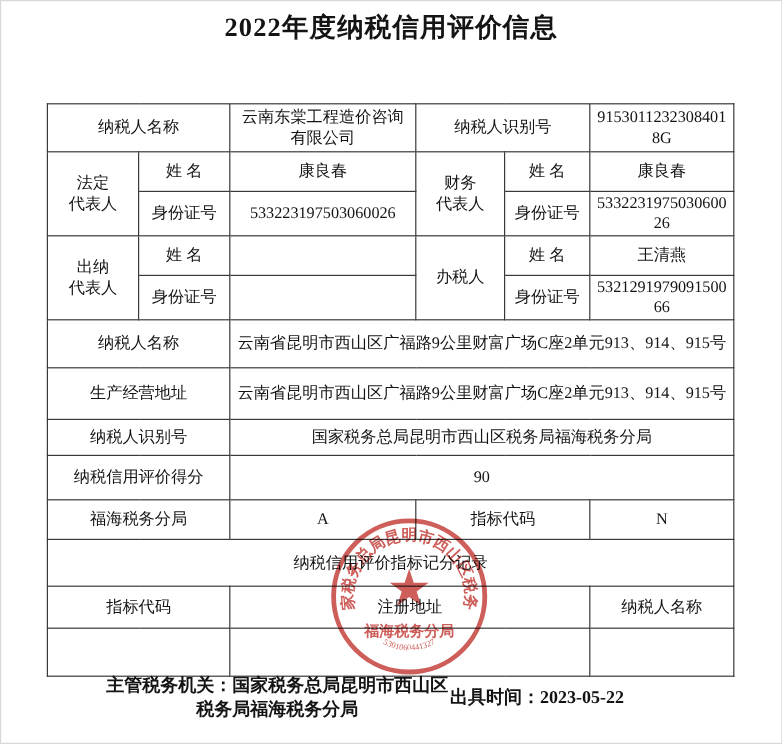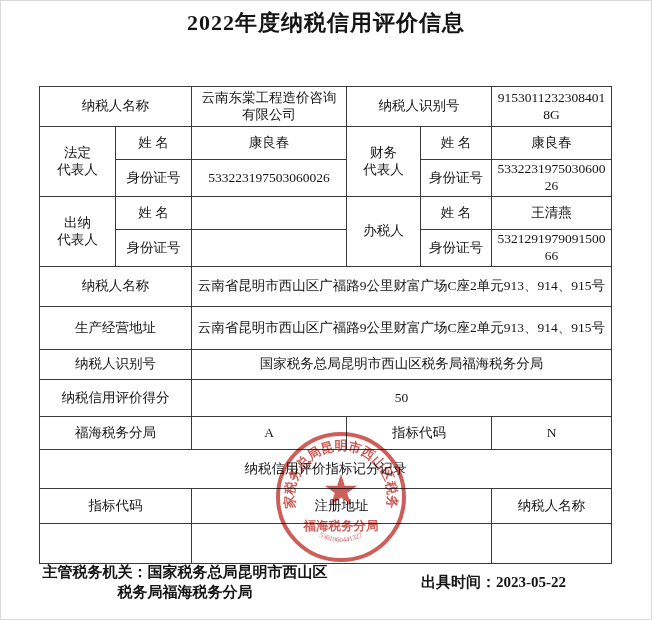--- a/index.html
+++ b/index.html
@@ -28,21 +28,21 @@
     padding:1px 4px; word-break:break-all;
     overflow:hidden;
   }
   .role  { white-space:pre-line; }
   .wrap9 { padding:0 14px; font-size:14px; }  
   .wrapid{ padding:0 10px; }                  
   .addr  { font-size:13.5px; padding:0 4px; }
   .sect  { font-size:14px; }
   .footer {
     position:absolute; left:40px; top:562px; width:570px;
-    display:flex; justify-content:space-between; align-items:center;
+    display:flex; justify-content:center; align-items:center;
     font-weight:bold; font-size:15px; line-height:1.3;
   }
   .footer-left  { width:288px; text-align:center; }
   .footer-right { padding-right:45px; white-space:nowrap; }
   .stamp {
     position:absolute; left:265px; top:421px;
     mix-blend-mode:multiply; opacity:.85;
     pointer-events:none;
   }
   .stamp text { font-family:"Liberation Serif","DejaVu Serif",serif; }
@@ -108,21 +108,21 @@
       <tr style="height:43px">
         <td colspan="2">生产经营地址</td>
         <td colspan="4" class="addr">云南省昆明市西山区广福路9公里财富广场C座2单元913、914、915号</td>
       </tr>
       <tr style="height:30px">
         <td colspan="2">纳税人识别号</td>
         <td colspan="4">国家税务总局昆明市西山区税务局福海税务分局</td>
       </tr>
       <tr style="height:37px">
         <td colspan="2">纳税信用评价得分</td>
-        <td colspan="4">50</td>
+        <td colspan="4">90</td>
       </tr>
       <tr style="height:33px">
         <td colspan="2">福海税务分局</td>
         <td>A</td>
         <td colspan="2">指标代码</td>
         <td>N</td>
       </tr>
       <tr style="height:39px">
         <td colspan="6" class="sect">纳税信用评价指标记分记录</td>
       </tr>

